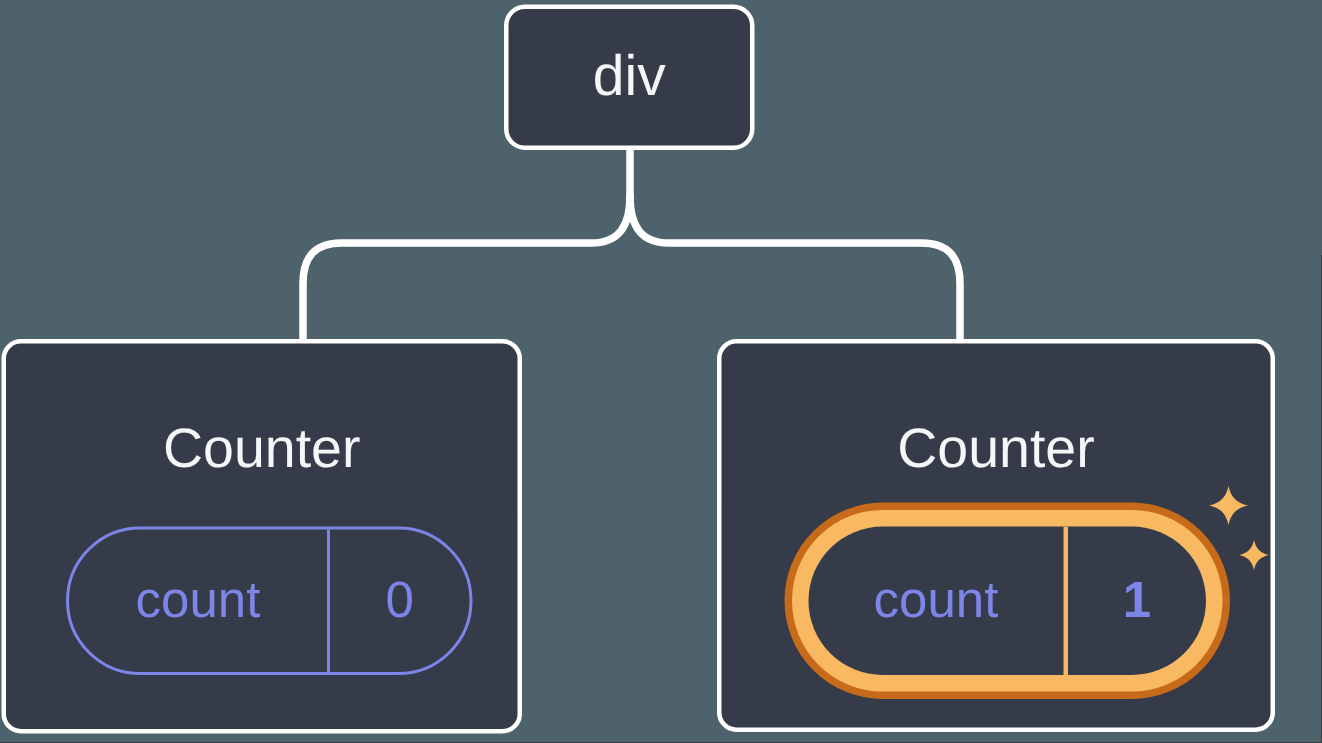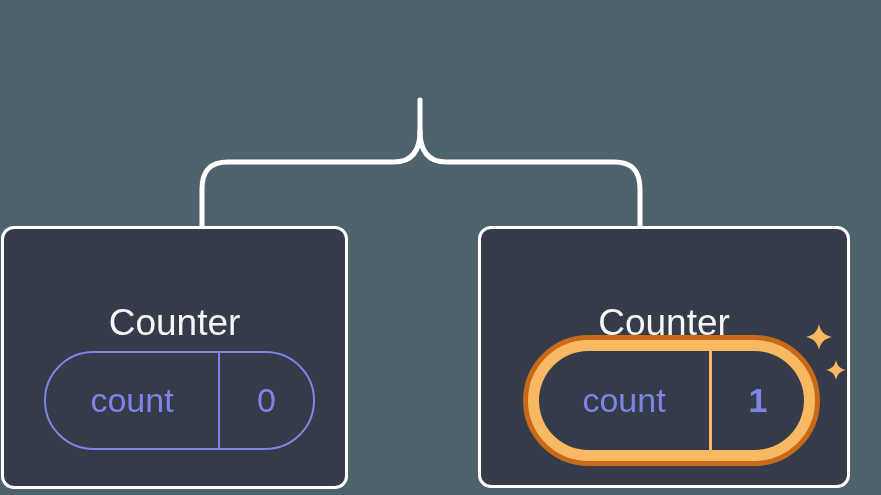--- a/index.html
+++ b/index.html
@@ -41,21 +41,21 @@
   }
   .node-counter{
     border-radius:13px;
   }
   .node-counter.left{left:1px;top:226px;width:347px;height:263px;}
   .node-counter.right{left:478px;top:226px;width:372px;height:262px;}
   .counter-title{
     position:absolute;left:0;top:46px;width:100%;
     text-align:center;
     color:var(--text-primary);
-    font-size:37px;font-weight:500;line-height:48px;margin-top:24px;
+    font-size:37px;font-weight:500;line-height:48px;
   }
   
   .state-pill{
     position:absolute;
     width:271px;height:99px;
     border:2px solid var(--state-purple);
     border-radius:50px;
     display:flex;align-items:stretch;
     color:var(--state-purple);
     font-size:34px;
@@ -101,20 +101,23 @@
 <body>
 
 <div class="stage">
 
   <svg class="connectors" viewBox="0 0 881 495" xmlns="http://www.w3.org/2000/svg">
     <path d="M 420 100 L 420 131"></path>
     <path d="M 420 131 C 420 150 413 162 394 162 L 228 162 C 210 162 202 171 202 189 L 202 226"></path>
     <path d="M 420 131 C 420 150 427 162 446 162 L 614 162 C 632 162 640 171 640 189 L 640 226"></path>
   </svg>
 
+  <div class="node node-root">
+    <span>div</span>
+  </div>
 
   <div class="node node-counter left">
     <div class="counter-title">Counter</div>
     <div class="state-pill">
       <div class="cell key">count</div>
       <div class="divider"></div>
       <div class="cell val">0</div>
     </div>
   </div>
 

